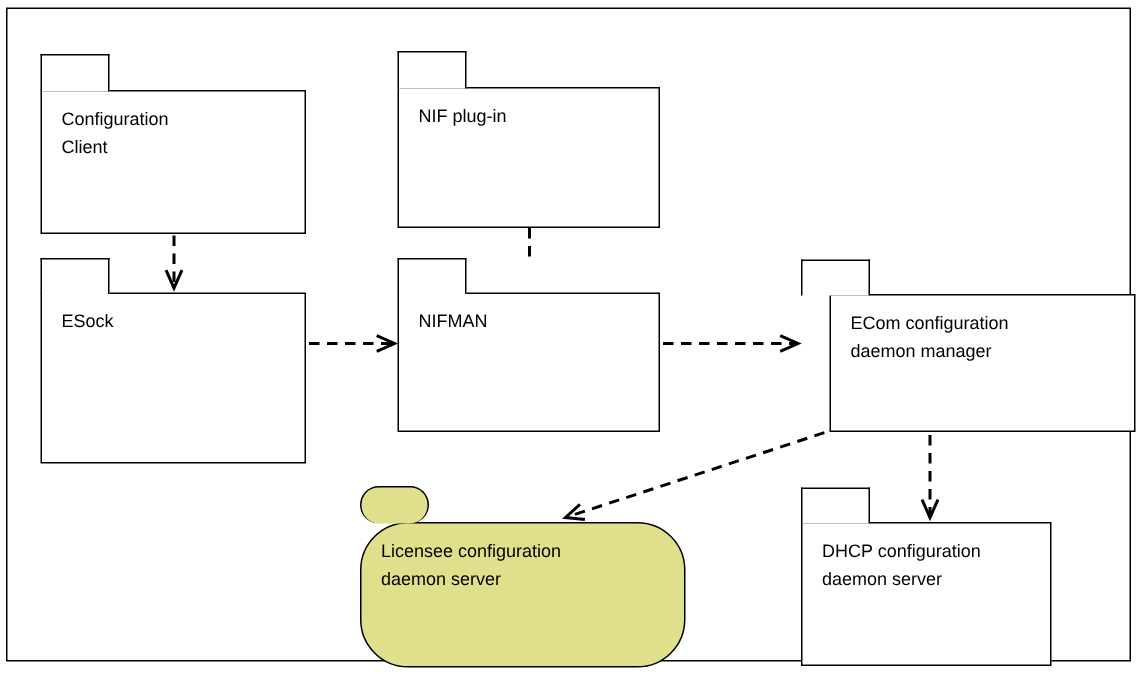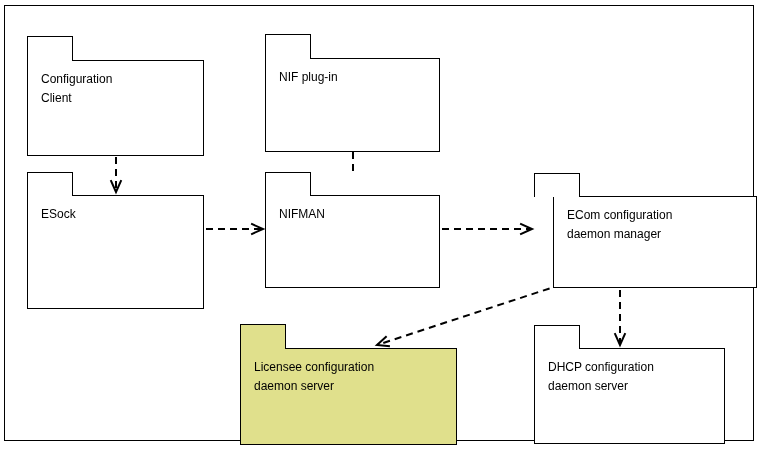--- a/index.html
+++ b/index.html
@@ -50,20 +50,21 @@
     font-size: 12px;
     line-height: 19px;
     color: #000000;
     white-space: pre-line;
     left: 13px;
     top: 9px;
   }
   .pkg.highlight .pkg-tab,
   .pkg.highlight .pkg-body {
     background: #e0e08c;
+    border-radius: 32px;
   }
   svg.edges {
     position: absolute;
     left: 0;
     top: 0;
     width: 760px;
     height: 454px;
     overflow: visible;
     pointer-events: none;
   }
@@ -133,20 +134,20 @@
         <div class="pkg-tab" style="left: 534px; top: 173px; width: 46px; height: 24px;"></div>
       </div>
       <div class="pkg highlight" style="left: 0px; top: 0px;">
         <div class="pkg-body" style="left: 240px; top: 348px; width: 217px; height: 97px;">
           <div class="pkg-label">Licensee configuration
 daemon server</div>
         </div>
         <div class="pkg-tab" style="left: 240px; top: 324px; width: 46px; height: 25px;"></div>
       </div>
       <div class="pkg" style="left: 0px; top: 0px;">
-        <div class="pkg-body" style="left: 534px; top: 348px; width: 191px; height: 96px;">
+        <div class="pkg-body" style="left: 534px; top: 348px; width: 167px; height: 96px;">
           <div class="pkg-label">DHCP configuration
 daemon server</div>
         </div>
         <div class="pkg-tab" style="left: 534px; top: 325px; width: 46px; height: 24px;"></div>
       </div>
     </div>
 </div>
 
 </body></html>

